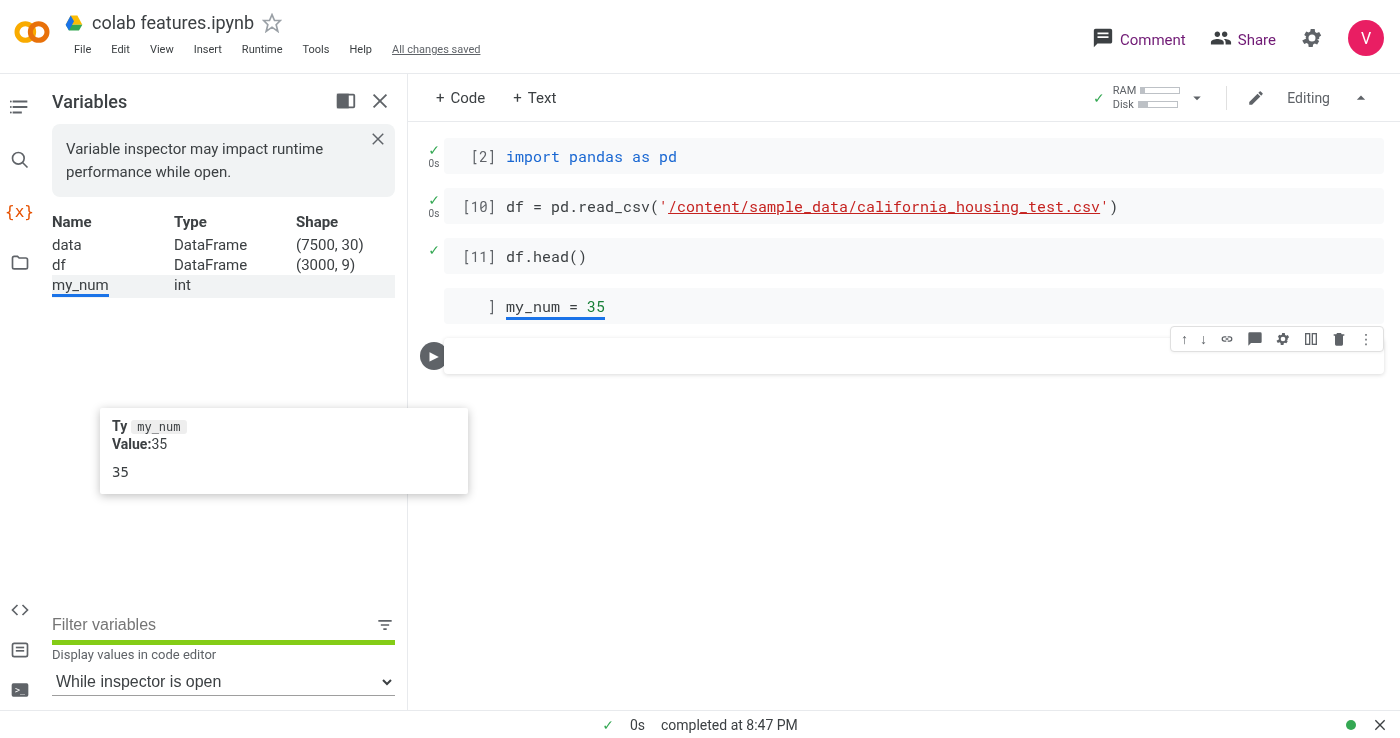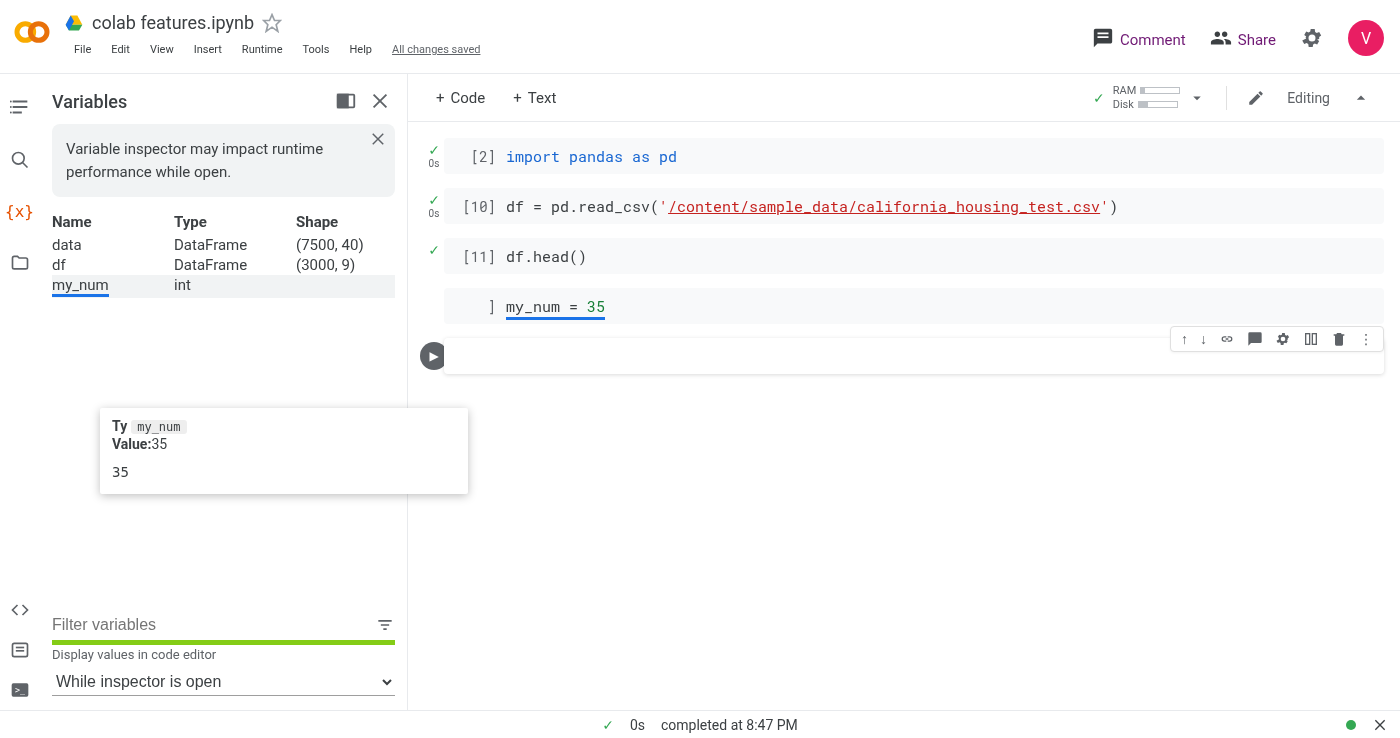--- a/index.html
+++ b/index.html
@@ -239,21 +239,21 @@
     </div>
     <div class="var-table">
       <div class="var-header-row">
         <span class="var-col-name">Name</span>
         <span class="var-col-type">Type</span>
         <span class="var-col-shape">Shape</span>
       </div>
       <div class="var-row">
         <span class="var-col-name">data</span>
         <span class="var-col-type">DataFrame</span>
-        <span class="var-col-shape">(7500, 40)</span>
+        <span class="var-col-shape">(7500, 30)</span>
       </div>
       <div class="var-row">
         <span class="var-col-name">df</span>
         <span class="var-col-type">DataFrame</span>
         <span class="var-col-shape">(3000, 9)</span>
       </div>
       <div class="var-row hover">
         <span class="var-col-name"><span class="underline-blue">my_num</span></span>
         <span class="var-col-type">int</span>
         <span class="var-col-shape"></span>

